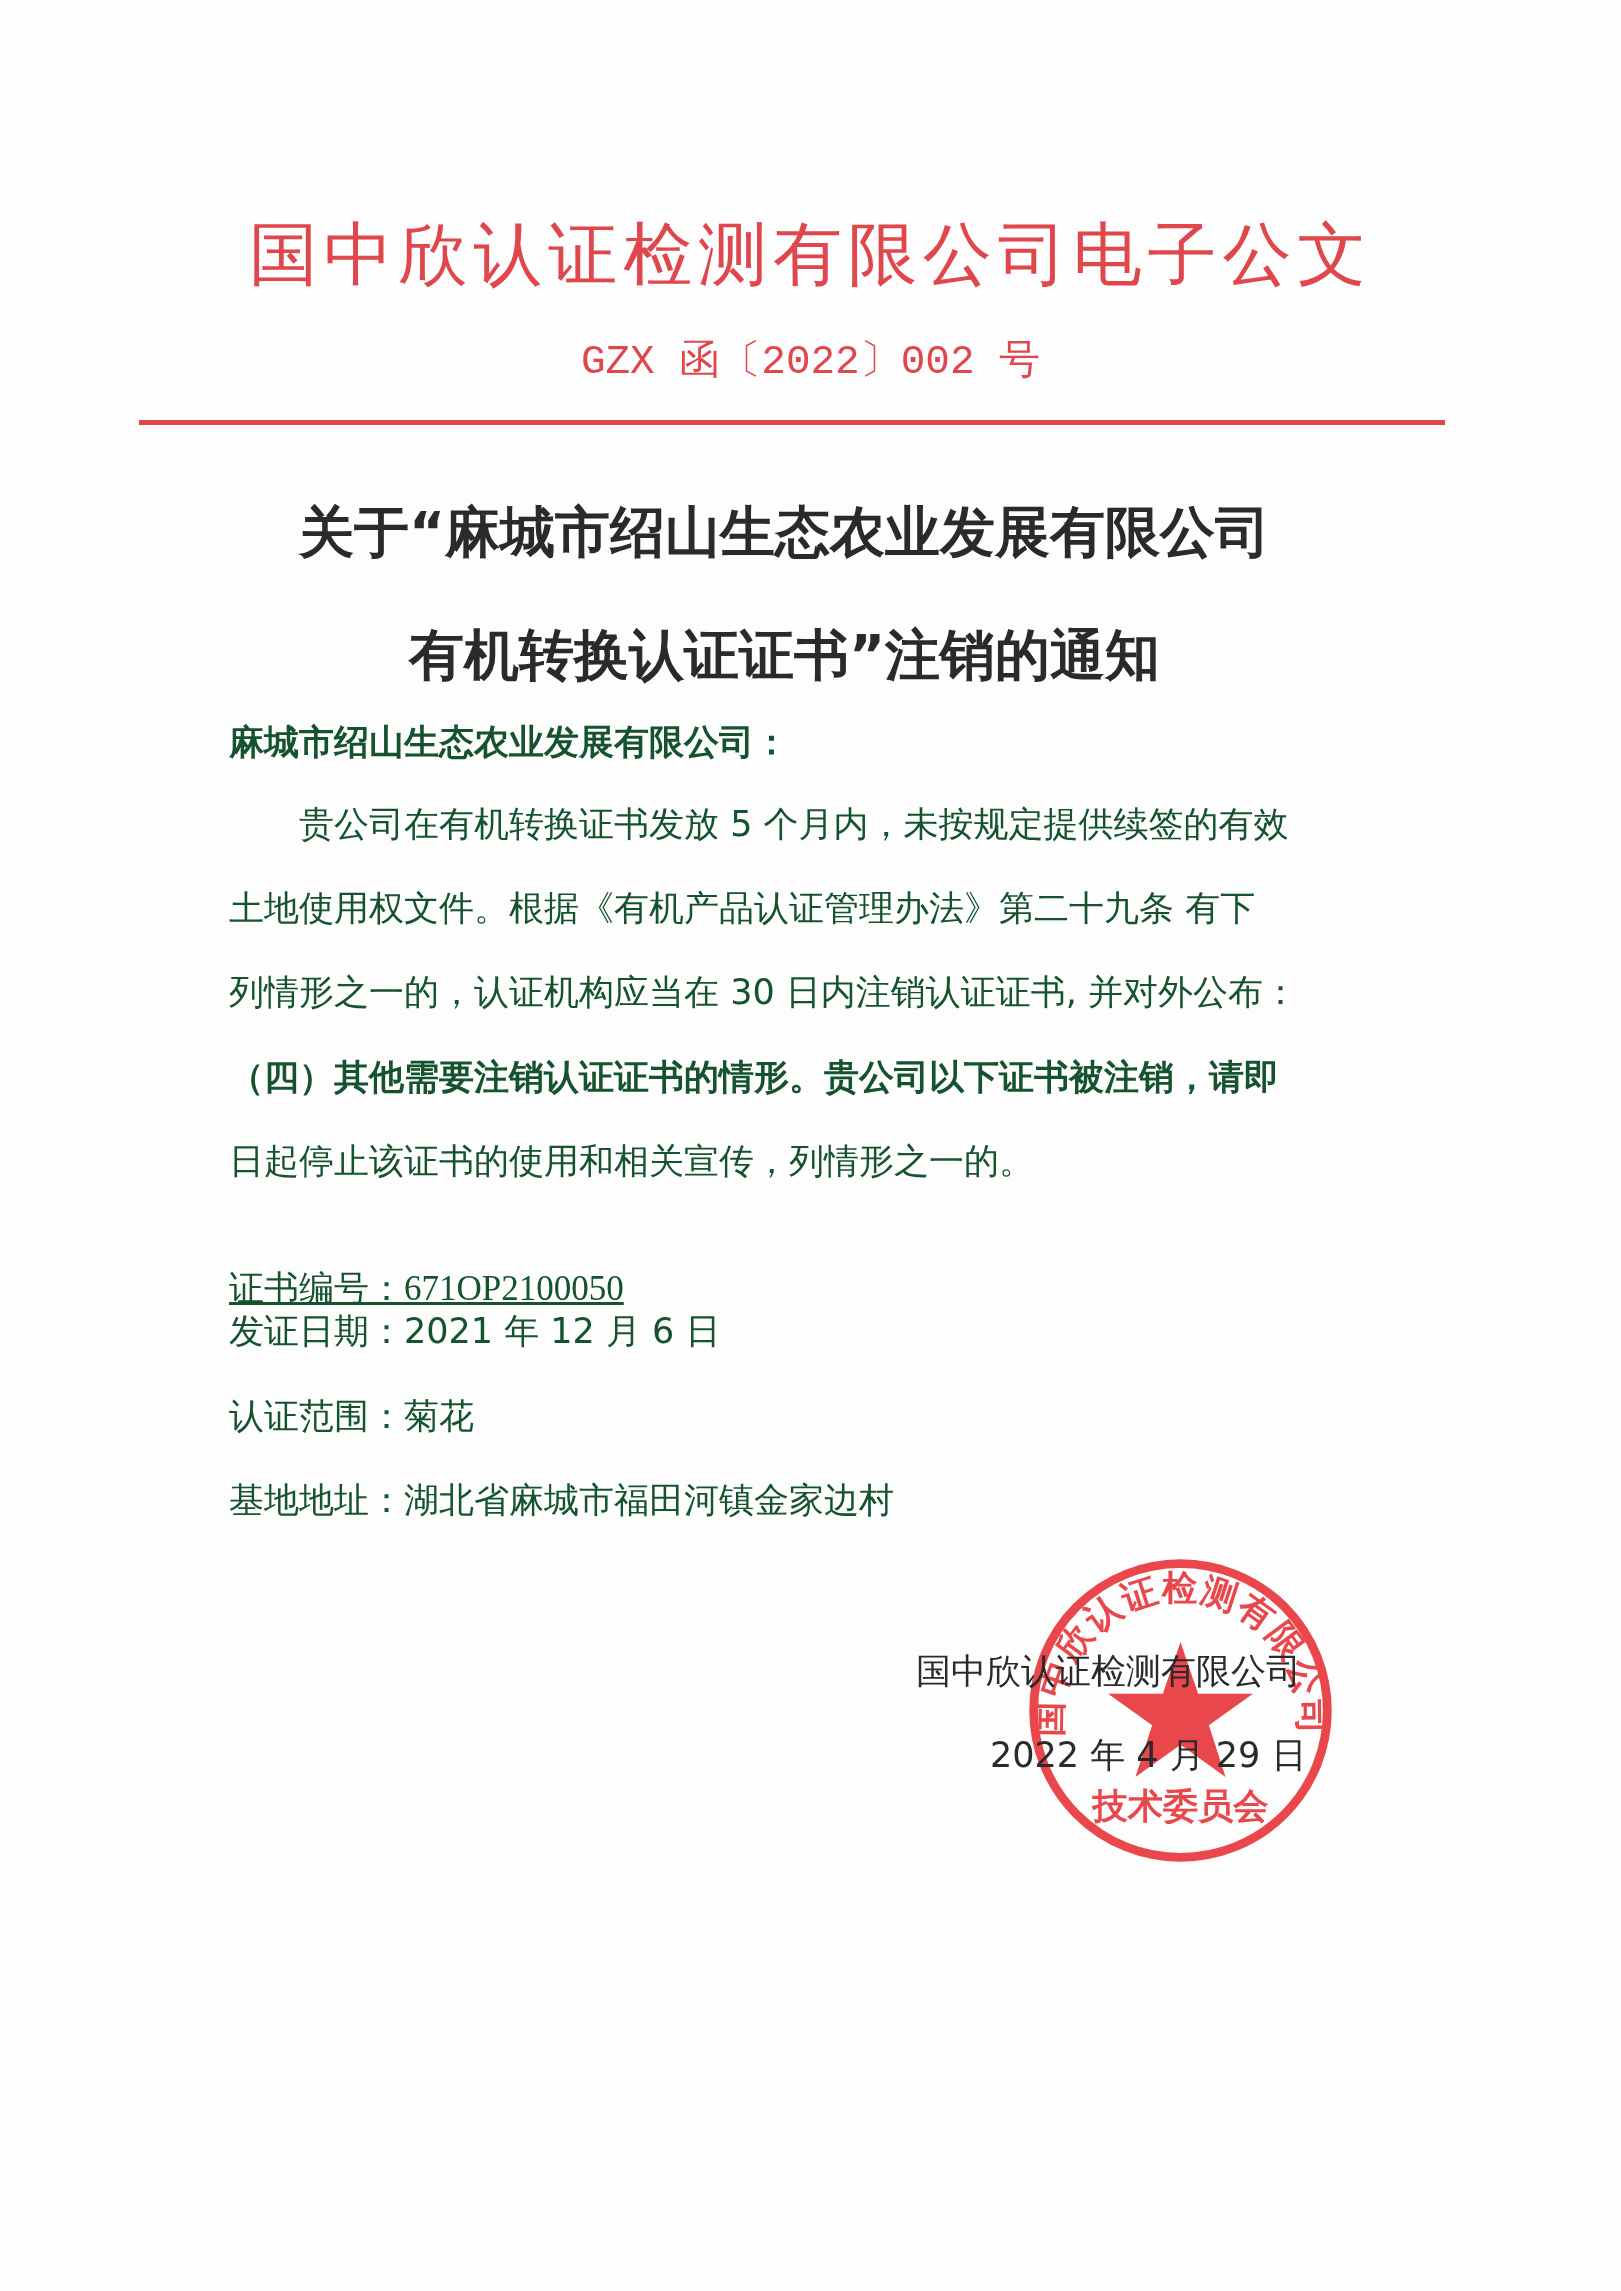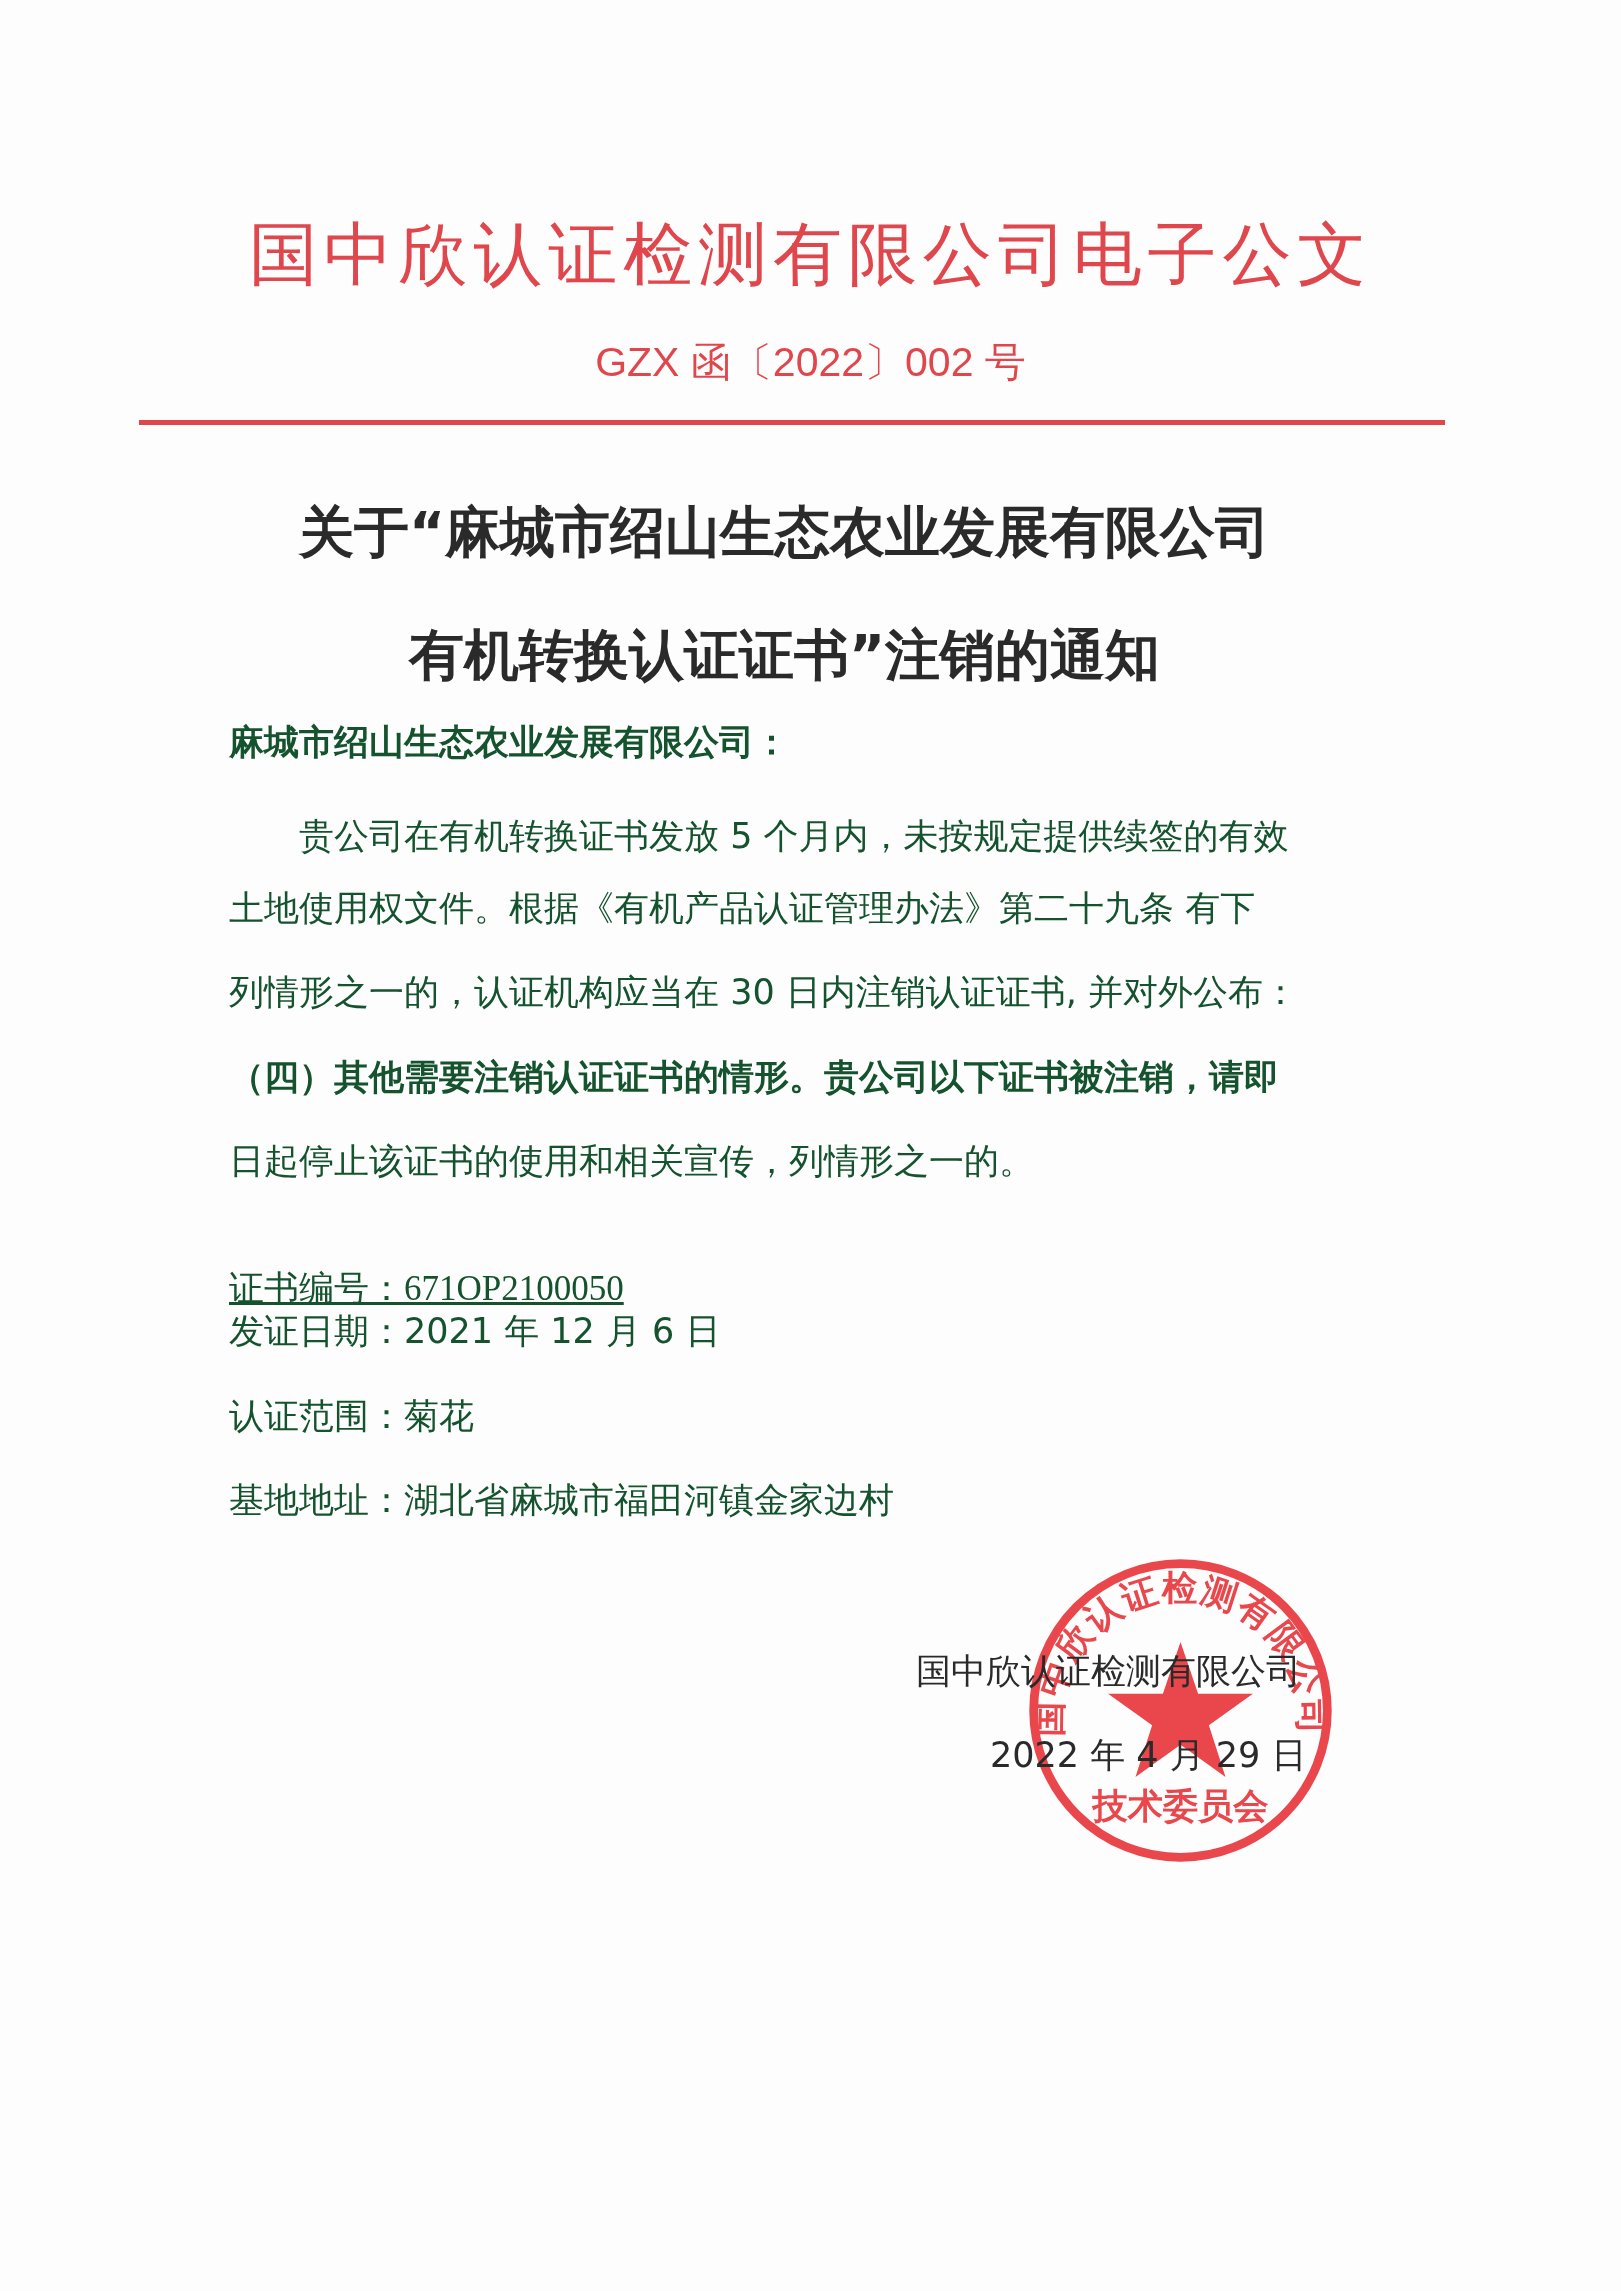--- a/index.html
+++ b/index.html
@@ -14,21 +14,21 @@
     .header-title {
       position: absolute; left: 0; width: 1621px; top: 211px;
       text-align: center;
       color: #e0474c;
       font-family: Liberation Serif, serif;
       font-size: 69px; letter-spacing: 5.9px; line-height: 88px;
     }
     .doc-number {
       position: absolute; left: 0; width: 1621px; top: 335px;
       text-align: center; color: #e0474c;
-      font-family: Liberation Sans, sans-serif;
+      font-family: Liberation Mono, monospace;
       font-size: 41px; line-height: 55px;
     }
     .red-rule {
       position: absolute; left: 139px; width: 1306px; top: 420px; height: 4.9px;
       background: #e0474c;
     }
     .notice-title {
       position: absolute; left: 0; width: 1569px;
       text-align: center;
       font-family: "DejaVu Sans", sans-serif; font-weight: bold;
@@ -57,21 +57,21 @@
 
 <div class="header-title">国中欣认证检测有限公司电子公文</div>
 <div class="doc-number">GZX 函〔2022〕002 号</div>
 <div class="red-rule"></div>
 
 <div class="notice-title t1">关于“麻城市绍山生态农业发展有限公司</div>
 <div class="notice-title t2">有机转换认证证书”注销的通知</div>
 
 <div class="body-text salutation" style="top:720px;">麻城市绍山生态农业发展有限公司：</div>
 
-<div class="body-text" style="top:802px;margin-top:12px;">　　贵公司在有机转换证书发放 5 个月内，未按规定提供续签的有效</div>
+<div class="body-text" style="top:802px;">　　贵公司在有机转换证书发放 5 个月内，未按规定提供续签的有效</div>
 <div class="body-text" style="top:886px;">土地使用权文件。根据《有机产品认证管理办法》第二十九条 有下</div>
 <div class="body-text" style="top:970px;">列情形之一的，认证机构应当在 30 日内注销认证证书, 并对外公布：</div>
 <div class="body-text" style="top:1055px;font-weight:bold;">（四）其他需要注销认证证书的情形。贵公司以下证书被注销，请即</div>
 <div class="body-text" style="top:1139px;">日起停止该证书的使用和相关宣传，列情形之一的。</div>
 
 <div class="body-text" style="top:1266px;text-decoration:underline;">
   <span>证书编号：</span><span style="font-family:'Liberation Serif',serif;">671OP2100050</span>
 </div>
 <div class="body-text" style="top:1309px;">
   <span>发证日期：</span><span>2021 年 12 月 6 日</span>

